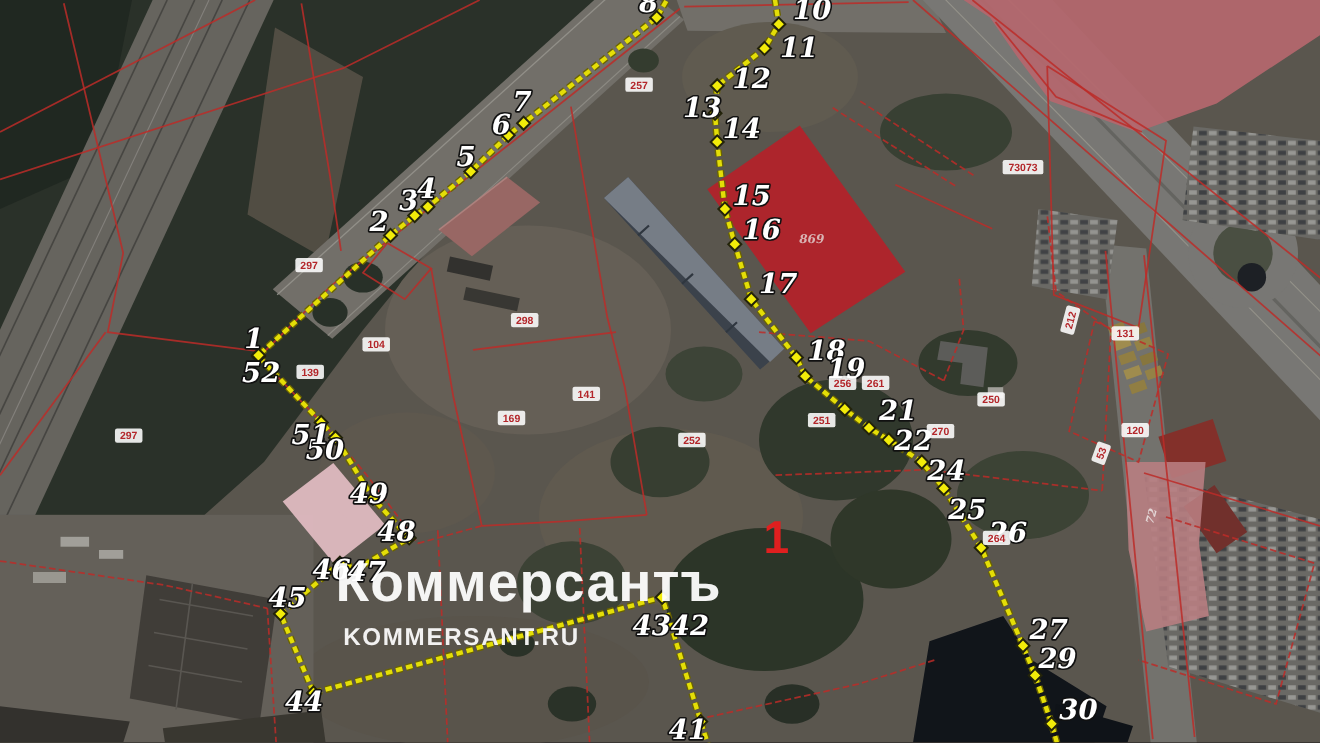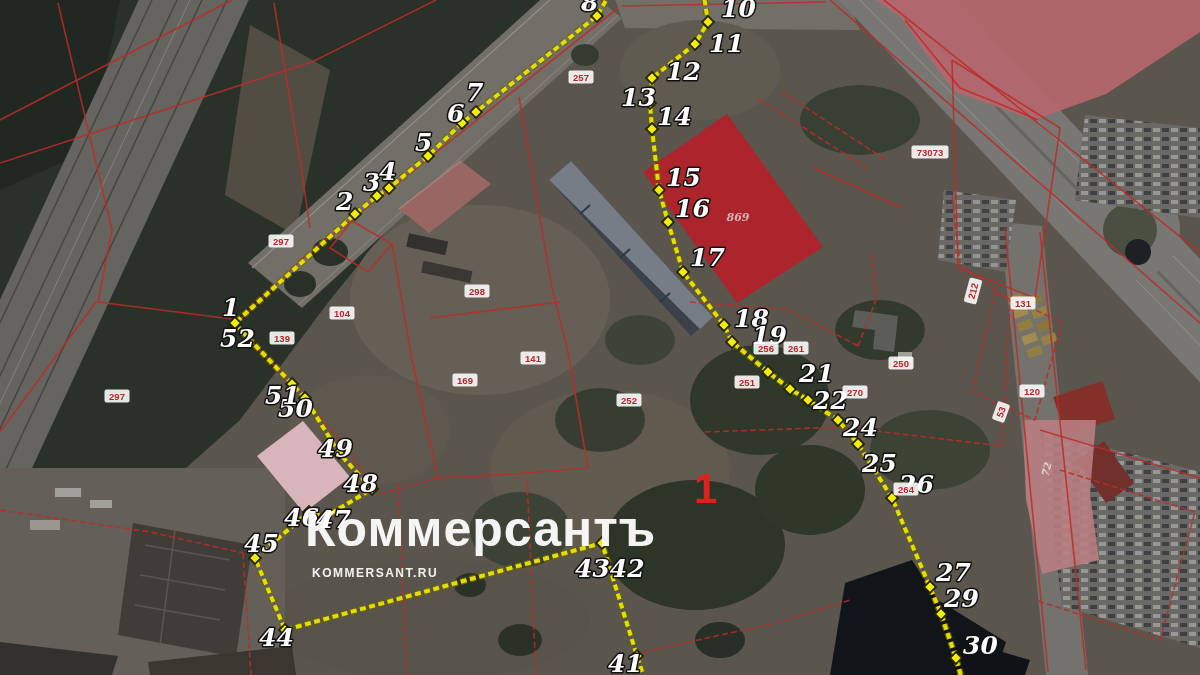--- a/index.html
+++ b/index.html
@@ -2,21 +2,21 @@
 <html><head>
 <meta charset="utf-8">
 <style>
   html,body{margin:0;padding:0;background:#111;}
   #stage{position:relative;width:1200px;height:675px;overflow:hidden;background:#6f6a5f;
          font-family:"Liberation Sans",sans-serif;}
   #mapsvg{position:absolute;left:0;top:0;}
   .wm-title{position:absolute;left:305px;top:500px;font-size:50px;font-weight:bold;
             color:rgba(255,255,255,.94);letter-spacing:1px;white-space:nowrap;
             font-family:"Liberation Sans",sans-serif;}
-  .wm-sub{position:absolute;left:312px;top:566px;font-size:12px;font-weight:bold;
+  .wm-sub{position:absolute;left:312px;top:566px;font-size:22px;font-weight:bold;
           color:rgba(255,255,255,.92);letter-spacing:1.5px;white-space:nowrap;
           font-family:"Liberation Sans",sans-serif;}
   .ptlabel{font-family:"DejaVu Serif",serif;font-style:italic;font-weight:bold;
            fill:#ffffff;paint-order:stroke;stroke:#111111;stroke-width:3px;stroke-linejoin:round;}
   .parcel-text{font-family:"Liberation Sans",sans-serif;font-weight:bold;}
   .zone-text{font-family:"DejaVu Serif",serif;font-style:italic;font-weight:bold;}
   .area-text{font-family:"Liberation Sans",sans-serif;font-weight:bold;}
 </style>
 </head>
 <body>

